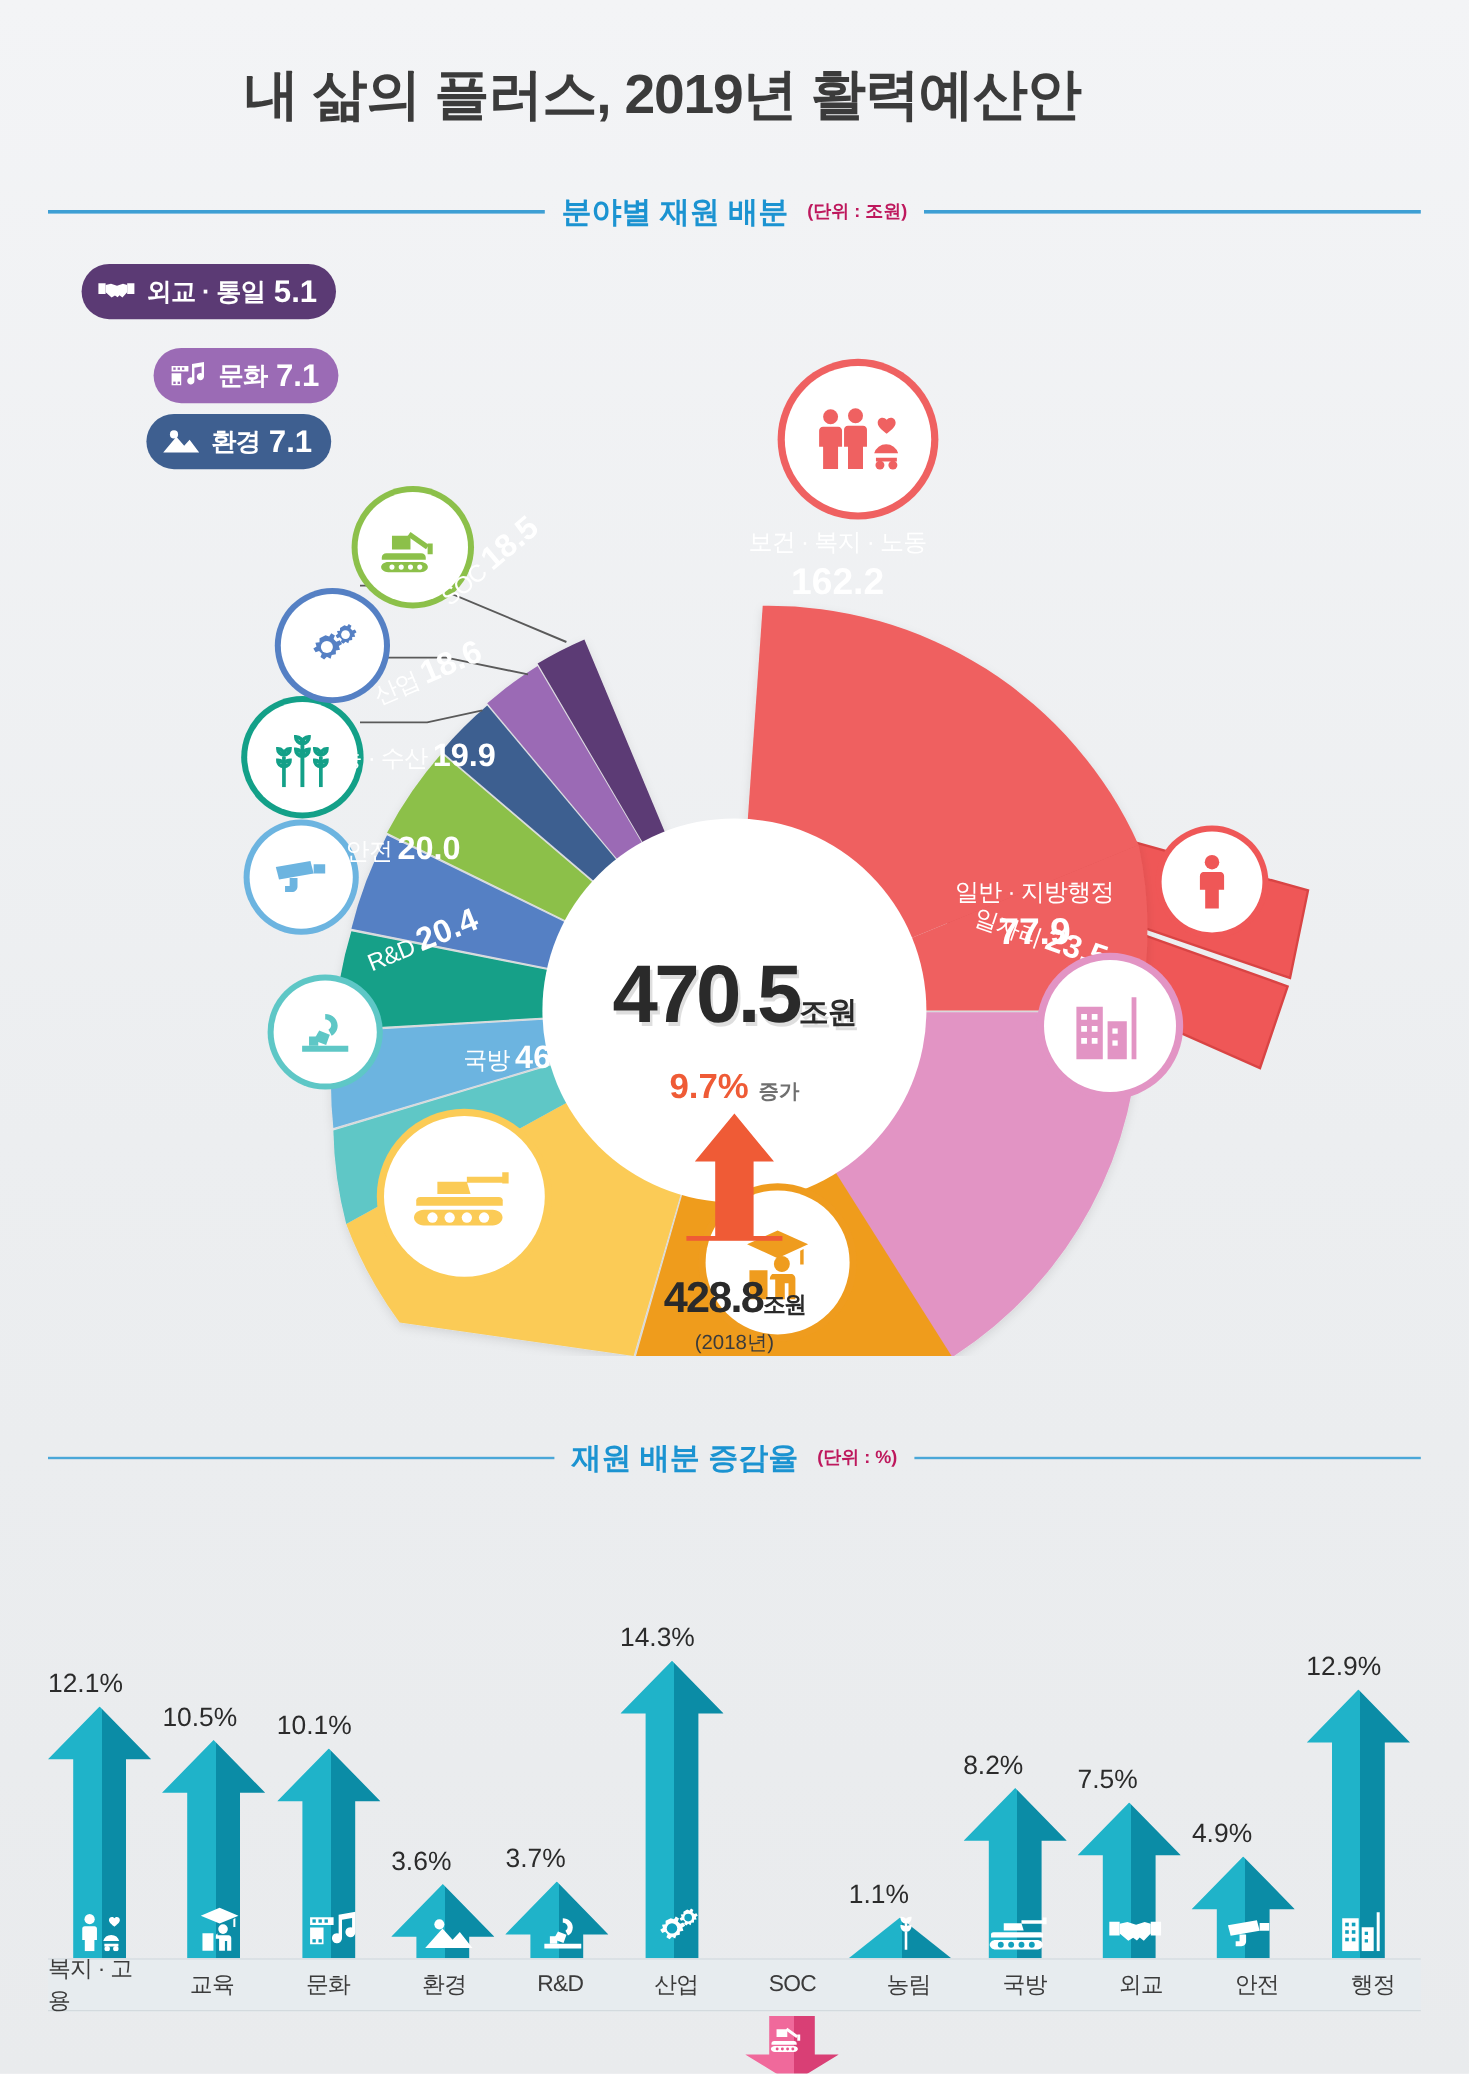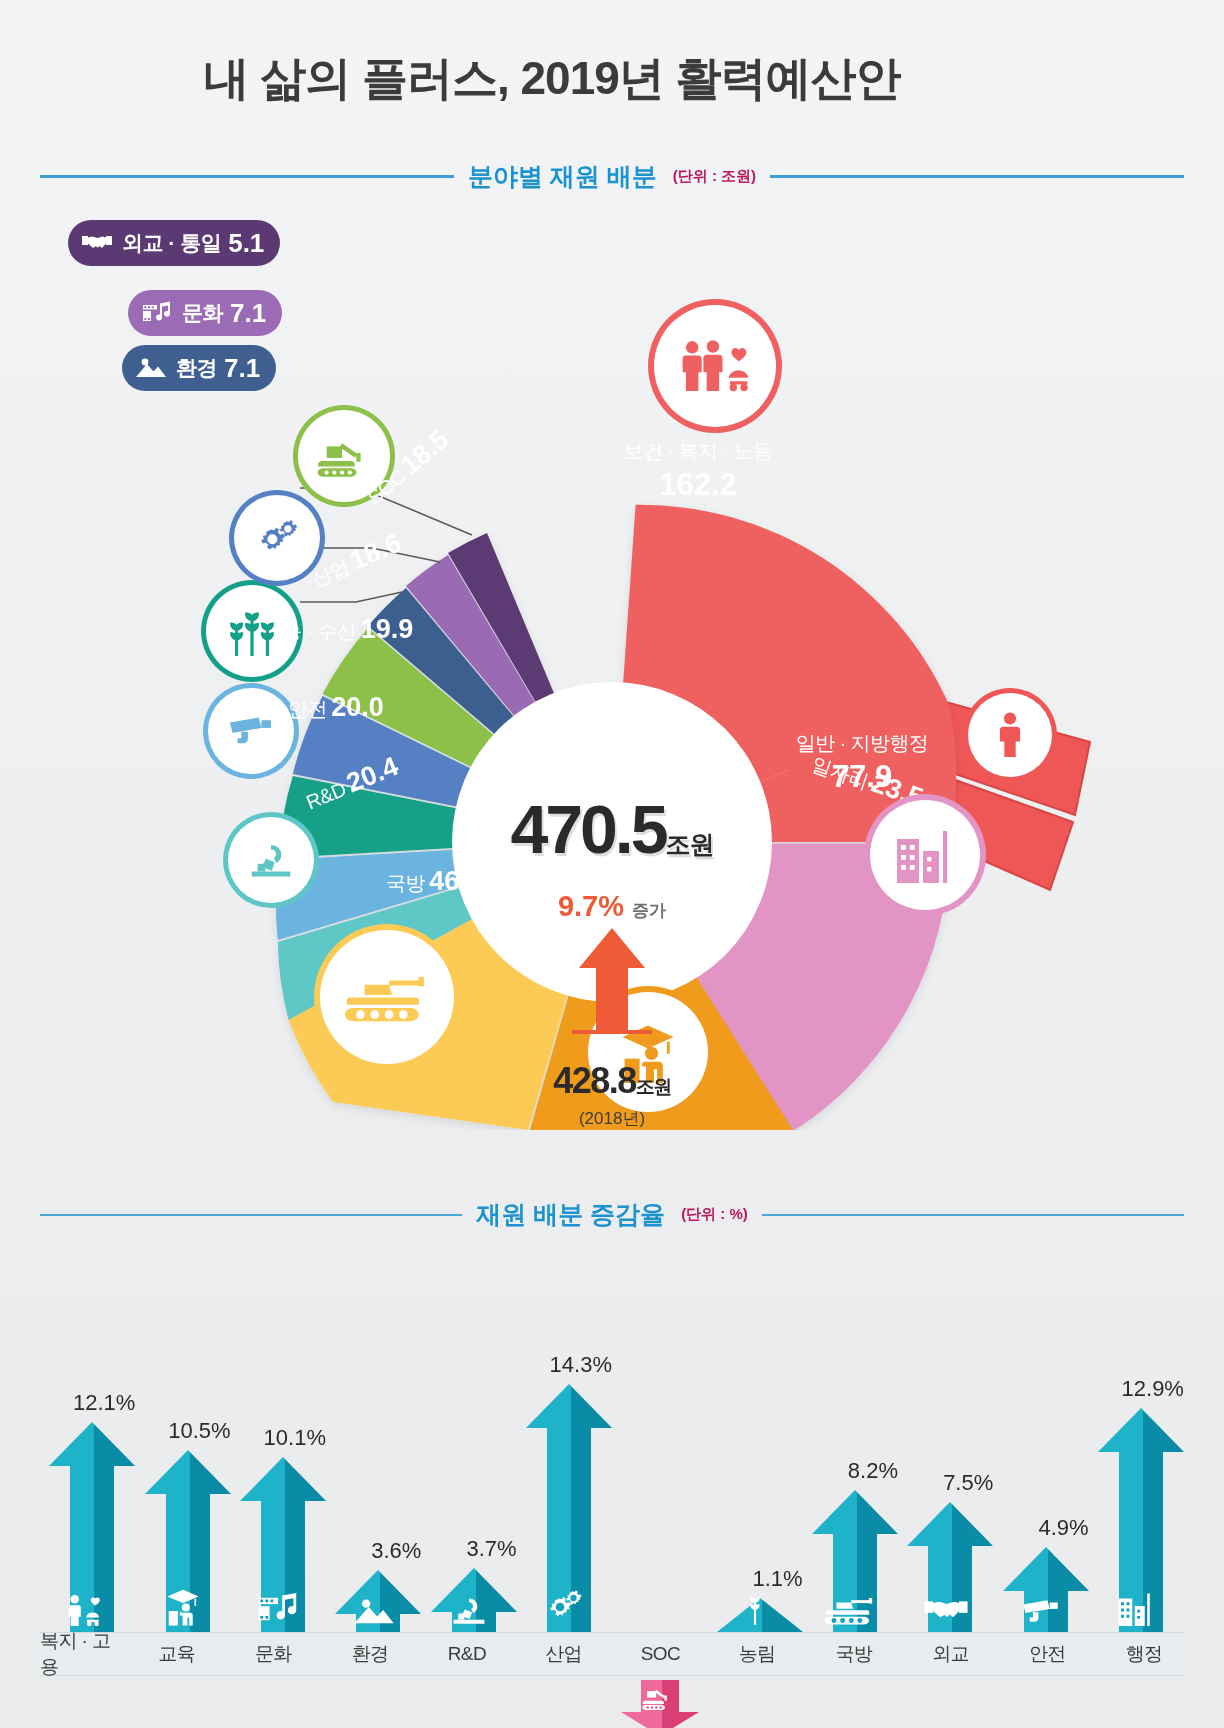--- a/index.html
+++ b/index.html
@@ -63,21 +63,21 @@
 
   
   .bub { position: absolute; border-radius: 50%; background: #fff;
          display: flex; align-items: center; justify-content: center; }
 
   
   #bar-area { position: absolute; left: 0; top: 1272px; width: 1224px; height: 456px; }
   .bars-row { position: absolute; left: 40px; top: 60px; width: 1144px; height: 300px;
               display: flex; align-items: flex-end; }
   .bar-cell { flex: 1 1 0; position: relative; height: 300px; display: flex;
-              flex-direction: column; align-items: flex-end; justify-content: flex-end; }
+              flex-direction: column; align-items: flex-start; justify-content: flex-end; }
   .bar-val { font-size: 22px; color: #2b2b2b; margin-bottom: 6px; white-space: nowrap; }
   .axis-strip { position: absolute; left: 40px; top: 360px; width: 1144px; height: 44px;
                 background: #e7ecef; border-top: 1px solid #d3dade;
                 border-bottom: 1px solid #d3dade; display: flex; gap: 17px; }
   .axis-cell { flex: 1 1 0; display: flex; align-items: center; justify-content: center;
                font-size: 19px; color: #3b3b3b; letter-spacing: -.6px; }
   .neg-wrap { position: absolute; top: 408px; width: 1144px; left: 40px; display: flex; }
   .neg-cell { flex: 1 1 0; display: flex; flex-direction: column; align-items: center; }
 </style>
 </head>

